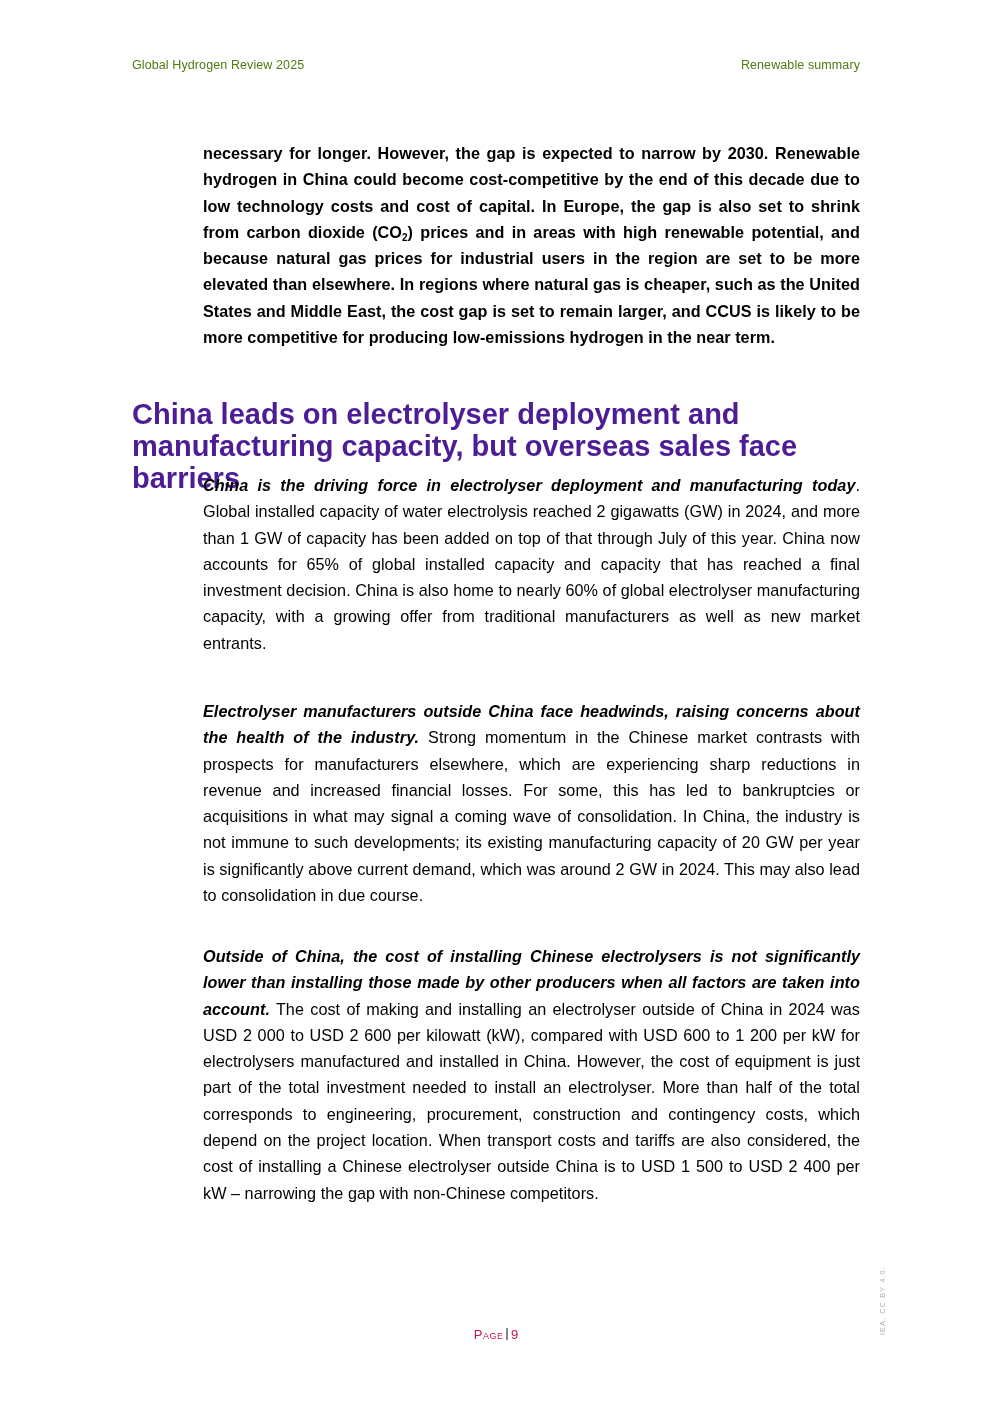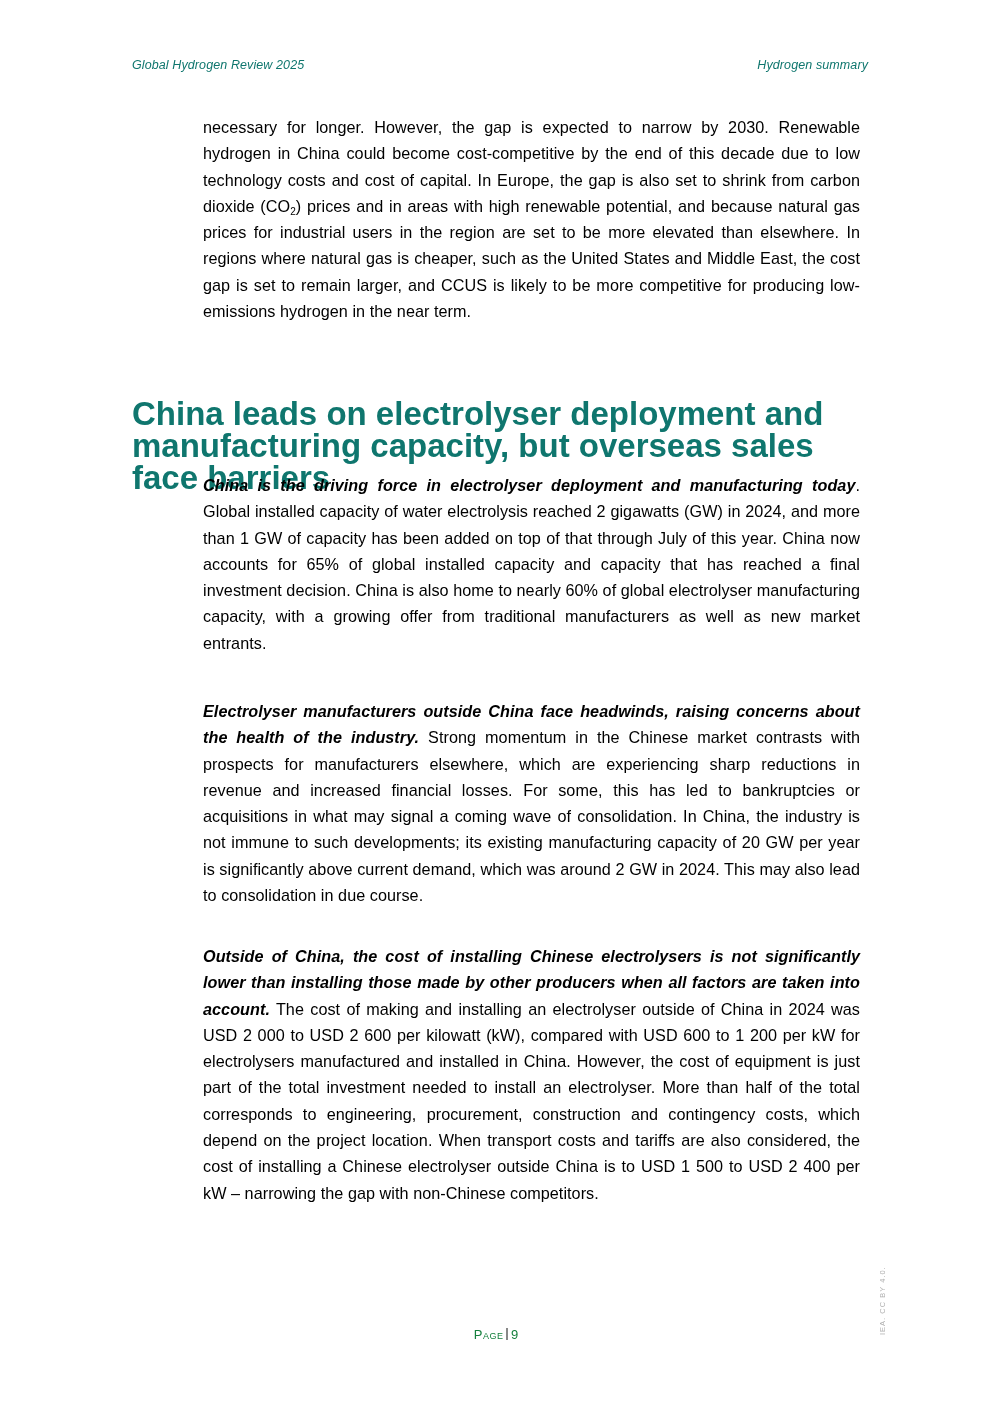--- a/index.html
+++ b/index.html
@@ -1,39 +1,39 @@
 <!DOCTYPE html>
 <html><head>
 <meta charset="utf-8">
 <style>
   html, body { margin: 0; padding: 0; background: #ffffff; }
   body { width: 992px; height: 1403px; position: relative; overflow: hidden; font-family: "Liberation Sans", sans-serif; color: #000; }
-  .running-header { position: absolute; top: 58px; left: 132px; right: 124px; height: 18px; font-size: 12.5px; color: #0f766e; letter-spacing: 0.1px; font-style: italic; }
+  .running-header { position: absolute; top: 58px; left: 132px; right: 132px; height: 18px; font-size: 12.5px; color: #4d7c0f; letter-spacing: 0.1px; }
   .running-header .left { position: absolute; left: 0; top: 0; }
   .running-header .right { position: absolute; right: 0; top: 0; }
   .body-block { position: absolute; left: 203px; width: 657px; font-size: 16.2px; line-height: 26.3px; text-align: justify; letter-spacing: 0.05px; }
   .body-block p { margin: 0; }
   .body-block b { font-weight: bold; font-style: italic; }
-  .section-heading { position: absolute; left: 132px; top: 398px; width: 740px; margin: 0; font-size: 33px; line-height: 32px; font-weight: bold; color: #0f766e; }
+  .section-heading { position: absolute; left: 132px; top: 398px; width: 740px; margin: 0; font-size: 29px; line-height: 32px; font-weight: bold; color: #4c1d95; }
   .section-heading span { display: block; }
   sub { font-size: 10px; line-height: 0; vertical-align: -3px; }
-  .page-number { position: absolute; top: 1327px; left: 0; width: 992px; text-align: center; font-size: 13px; color: #15803d; }
+  .page-number { position: absolute; top: 1327px; left: 0; width: 992px; text-align: center; font-size: 13px; color: #be185d; }
   .page-number .pg-label { font-variant: small-caps; letter-spacing: 0.5px; }
   .page-number .sep { display: inline-block; width: 1.5px; height: 12px; background: #888; vertical-align: -1px; margin: 0 3px; }
   .license { position: absolute; left: 878px; top: 1335px; transform: rotate(-90deg); transform-origin: 0 0; font-size: 7.5px; color: #b0b0b0; letter-spacing: 1px; white-space: nowrap; }
 </style>
 </head>
 <body>
 
 <div class="running-header">
   <span class="left">Global Hydrogen Review 2025</span>
-  <span class="right">Hydrogen summary</span>
+  <span class="right">Renewable summary</span>
 </div>
 
-<div class="body-block" style="top:114px;">
+<div class="body-block" style="top:140px;font-weight:bold;">
   <p><span>necessary for longer. However, the gap is expected to narrow by 2030. Renewable hydrogen in China could become cost-competitive by the end of this decade due to low technology costs and cost of capital. In Europe, the gap is also set to shrink from carbon dioxide (CO</span><sub>2</sub><span>) prices and in areas with high renewable potential, and because natural gas prices for industrial users in the region are set to be more elevated than elsewhere. In regions where natural gas is cheaper, such as the United States and Middle East, the cost gap is set to remain larger, and CCUS is likely to be more competitive for producing low-emissions hydrogen in the near term.</span></p>
 </div>
 
 <h2 class="section-heading">
   <span>China leads on electrolyser deployment and</span>
   <span>manufacturing capacity, but overseas sales face barriers</span>
 </h2>
 
 <div class="body-block" style="top:472px;">
   <p><b>China is the driving force in electrolyser deployment and manufacturing today</b><span>. Global installed capacity of water electrolysis reached 2 gigawatts (GW) in 2024, and more than 1 GW of capacity has been added on top of that through July of this year. China now accounts for 65% of global installed capacity and capacity that has reached a final investment decision. China is also home to nearly 60% of global electrolyser manufacturing capacity, with a growing offer from traditional manufacturers as well as new market entrants.</span></p>

